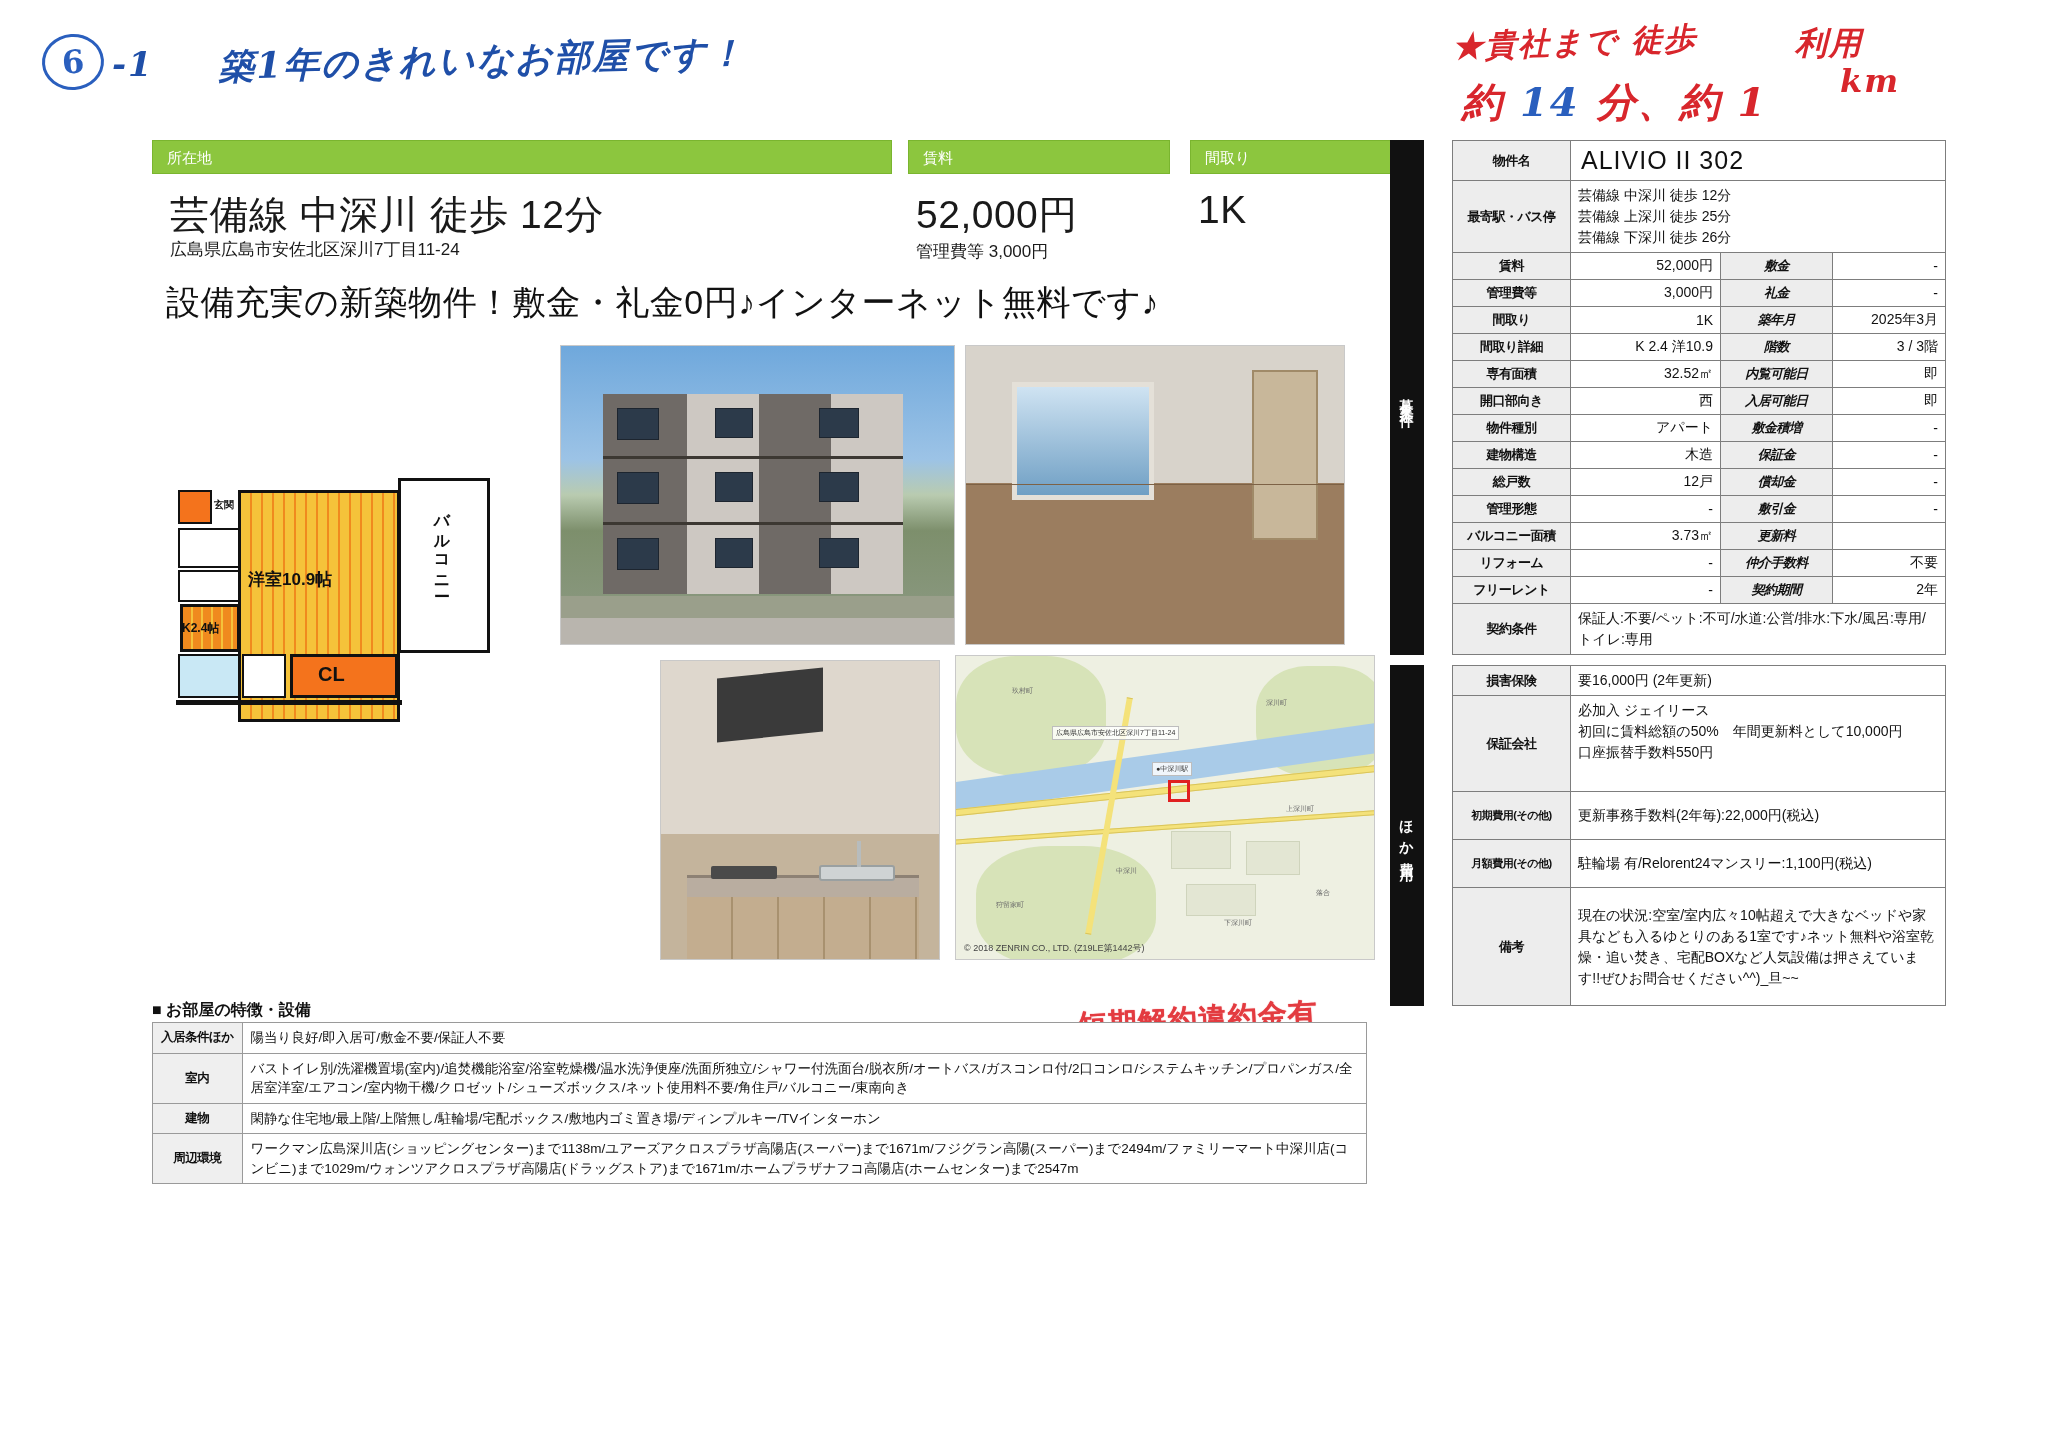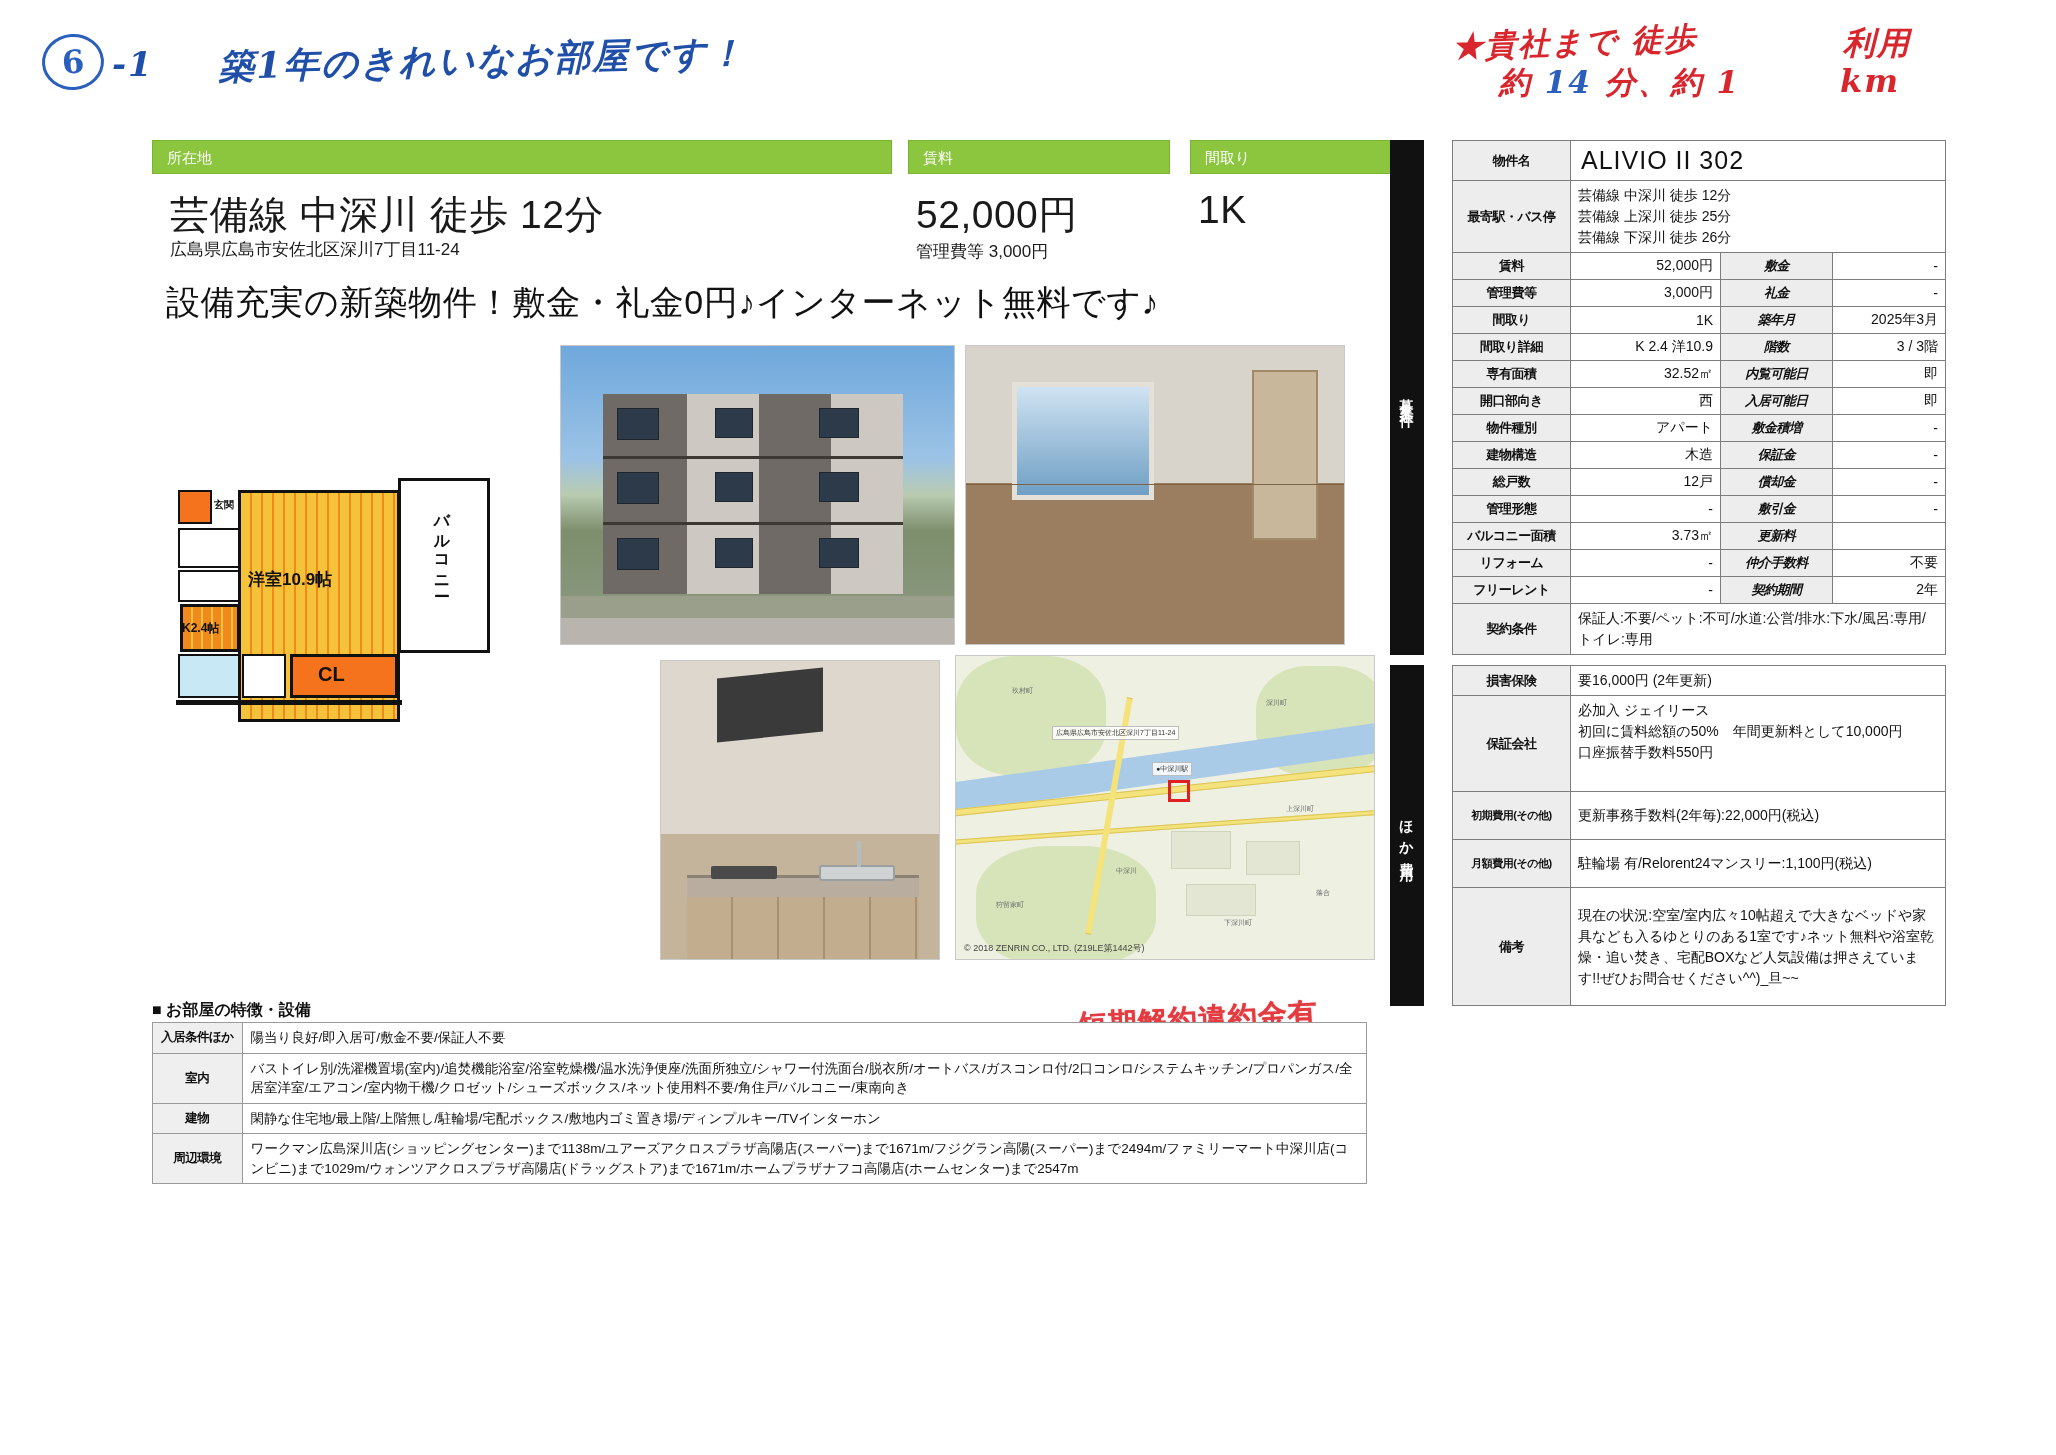--- a/index.html
+++ b/index.html
@@ -29,22 +29,22 @@
   #circle-6 {
     position:absolute; left:42px; top:34px; width:62px; height:56px;
     border:3px solid #2a5fbe; border-radius:50%;
     display:flex; align-items:center; justify-content:center;
     font-family:"DejaVu Serif",serif; font-size:32px; color:#2a5fbe; font-weight:bold;
     transform:rotate(-4deg);
   }
   #dash-1 { left:112px; top:44px; font-size:34px; }
   #head-note { left:218px; top:36px; font-size:36px; transform:rotate(-1.5deg); }
   #star-note { left:1452px; top:22px; font-size:31px; transform:rotate(-2deg); }
-  #km-note1 { left:1462px; top:62px; font-size:31px;margin-left:37px; }
-  #km-note2 { left:1795px; top:22px; font-size:32px;margin-left:48px; }
+  #km-note1 { left:1462px; top:75px; font-size:40px; }
+  #km-note2 { left:1795px; top:22px; font-size:32px; }
   #km-note3 { left:1840px; top:62px; font-size:32px; }
   #num14 { color:#2a5fbe; }
 
   
   .greenbar {
     position:absolute; height:34px; background:#8cc63e;
     border:1px solid #7ab52f; color:#ffffff;
     font-size:15px; line-height:34px; padding-left:14px;
   }
   #bar-address  { left:152px; top:140px; width:740px; }

